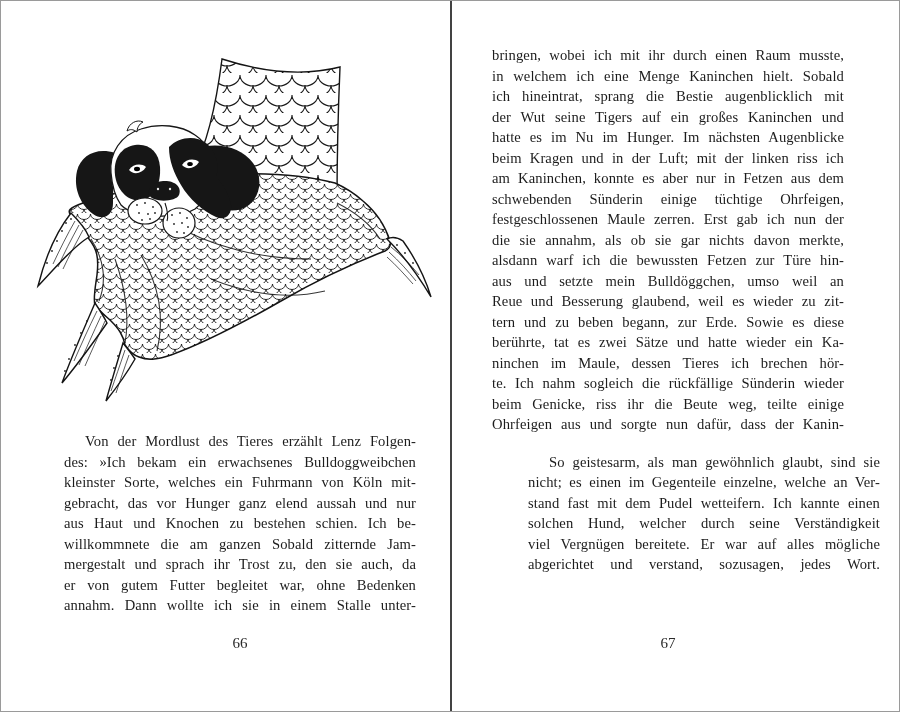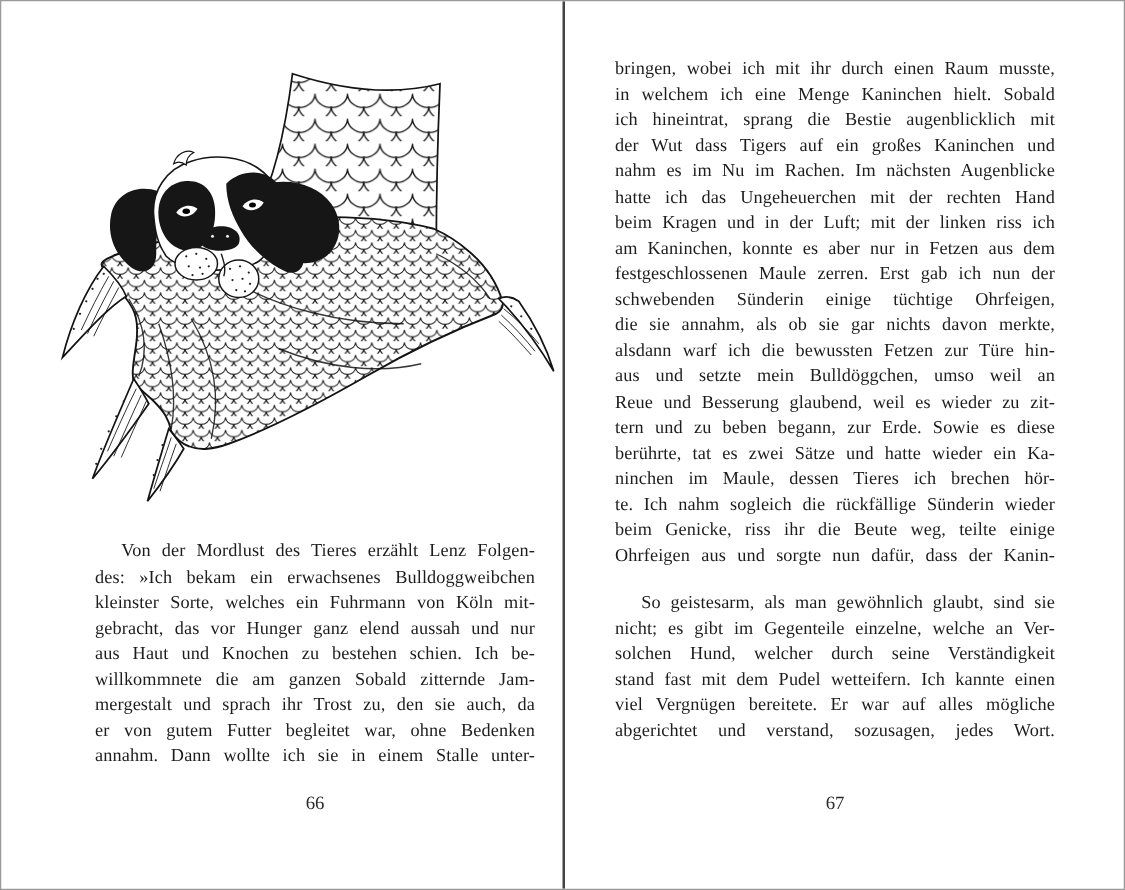--- a/index.html
+++ b/index.html
@@ -11,41 +11,41 @@
     border: 1px solid #9a9a9a;
     overflow: hidden;
     font-family: "Liberation Serif", "DejaVu Serif", serif;
     color: #1c1c1c;
   }
   #gutter {
     position: absolute; left: 449px; top: 0; bottom: 0;
     width: 2px; background: #434343;
   }
   .page { position: absolute; top: 0; height: 504px; width: 450px; }
-  #page-left  { left: 16px; }
+  #page-left  { left: 4px; }
   #page-right { left: 450px; }
 
   .textblock { position: absolute; width: 352px; }
   #left-text  { left: 59px; top: 430px; }
   #right-text { left: 41px; top: 44px; }
 
   .line {
     width: 352px;
     height: 20.5px;
     line-height: 20.5px;
     font-size: 14.6px;
     letter-spacing: 0.1px;
     text-align: justify;
     text-align-last: justify;
     white-space: normal;
     overflow: hidden;
   }
   .line.endline { text-align-last: left; }
   .line.indent  { text-indent: 21px; }
-  .paragraph + .paragraph { margin-top: 17px; }
+  .paragraph + .paragraph { margin-top: 17px; margin-left: 36px; }
 
   .pagenum {
     position: absolute; top: 634px;
     width: 352px;
     text-align: center;
     font-size: 15px;
     color: #2a2a2a;
   }
   #left-pagenum  { left: 59px; }
   #right-pagenum { left: 41px; }
@@ -211,43 +211,42 @@
 
     <div class="pagenum" id="left-pagenum">66</div>
   </div>
 
   <div class="page" id="page-right">
     <div class="textblock" id="right-text">
       <div class="paragraph">
         <div class="line">bringen, wobei ich mit ihr durch einen Raum musste,</div>
         <div class="line">in welchem ich eine Menge Kaninchen hielt. Sobald</div>
         <div class="line">ich hineintrat, sprang die Bestie augenblicklich mit</div>
-        <div class="line">der Wut dass Tigers auf ein großes Kaninchen und</div>
-        <div class="line">nahm es im Nu im Rachen. Im nächsten Augenblicke</div>
-        <div class="line">hatte ich das Ungeheuerchen mit der rechten Hand</div>
+        <div class="line">der Wut seine Tigers auf ein großes Kaninchen und</div>
+        <div class="line">hatte es im Nu im Hunger. Im nächsten Augenblicke</div>
         <div class="line">beim Kragen und in der Luft; mit der linken riss ich</div>
         <div class="line">am Kaninchen, konnte es aber nur in Fetzen aus dem</div>
+        <div class="line">schwebenden Sünderin einige tüchtige Ohrfeigen,</div>
         <div class="line">festgeschlossenen Maule zerren. Erst gab ich nun der</div>
-        <div class="line">schwebenden Sünderin einige tüchtige Ohrfeigen,</div>
         <div class="line">die sie annahm, als ob sie gar nichts davon merkte,</div>
         <div class="line">alsdann warf ich die bewussten Fetzen zur Türe hin-</div>
         <div class="line">aus und setzte mein Bulldöggchen, umso weil an</div>
         <div class="line">Reue und Besserung glaubend, weil es wieder zu zit-</div>
         <div class="line">tern und zu beben begann, zur Erde. Sowie es diese</div>
         <div class="line">berührte, tat es zwei Sätze und hatte wieder ein Ka-</div>
         <div class="line">ninchen im Maule, dessen Tieres ich brechen hör-</div>
         <div class="line">te. Ich nahm sogleich die rückfällige Sünderin wieder</div>
         <div class="line">beim Genicke, riss ihr die Beute weg, teilte einige</div>
         <div class="line">Ohrfeigen aus und sorgte nun dafür, dass der Kanin-</div>
       </div>
       <div class="paragraph">
         <div class="line indent">So geistesarm, als man gewöhnlich glaubt, sind sie</div>
-        <div class="line">nicht; es gibt im Gegenteile einzelne, welche an Ver-</div>
+        <div class="line">nicht; es einen im Gegenteile einzelne, welche an Ver-</div>
+        <div class="line">stand fast mit dem Pudel wetteifern. Ich kannte einen</div>
         <div class="line">solchen Hund, welcher durch seine Verständigkeit</div>
-        <div class="line">stand fast mit dem Pudel wetteifern. Ich kannte einen</div>
         <div class="line">viel Vergnügen bereitete. Er war auf alles mögliche</div>
         <div class="line">abgerichtet und verstand, sozusagen, jedes Wort.</div>
       </div>
     </div>
 
     <div class="pagenum" id="right-pagenum">67</div>
   </div>
 </div>
 
 </body></html>

